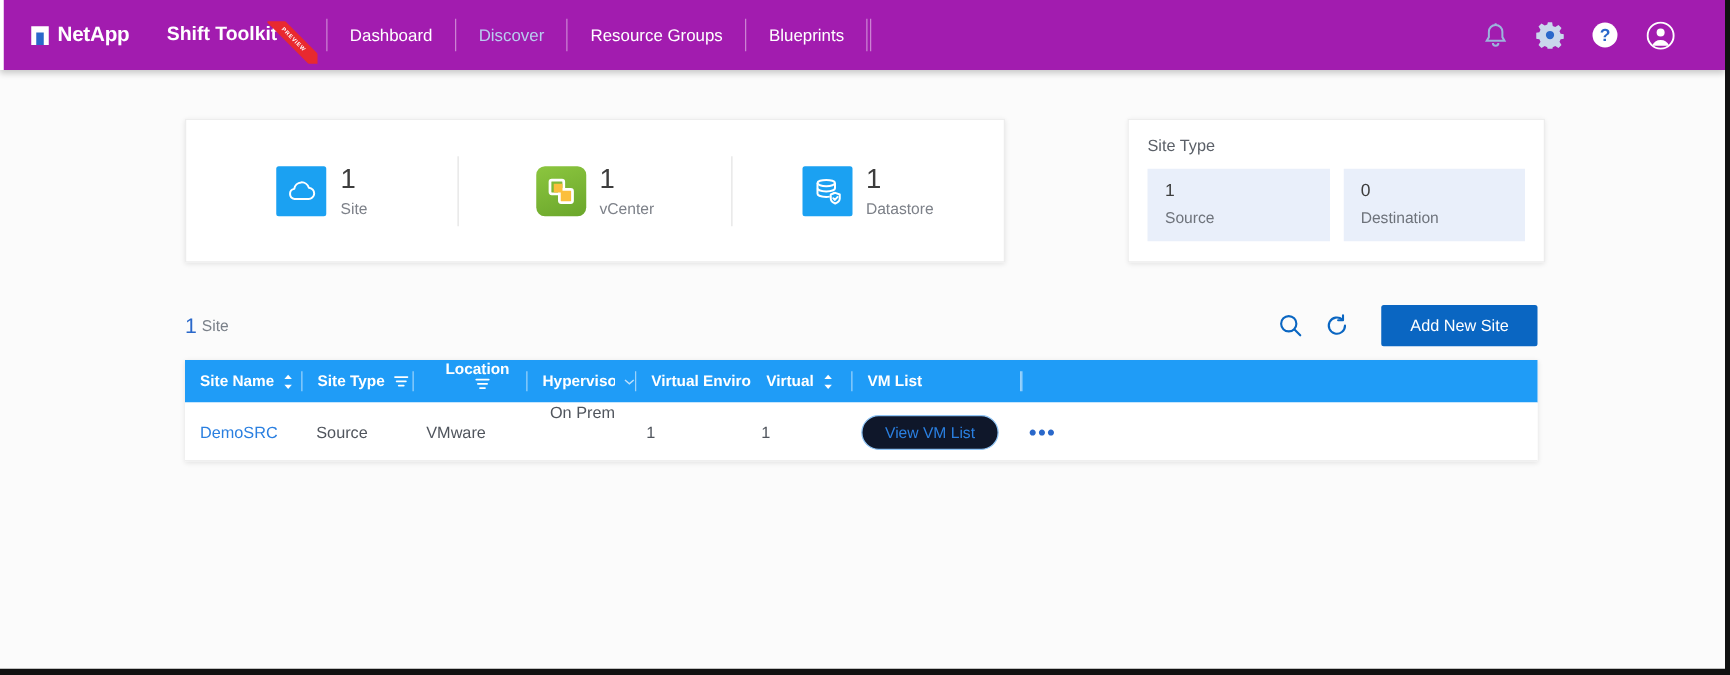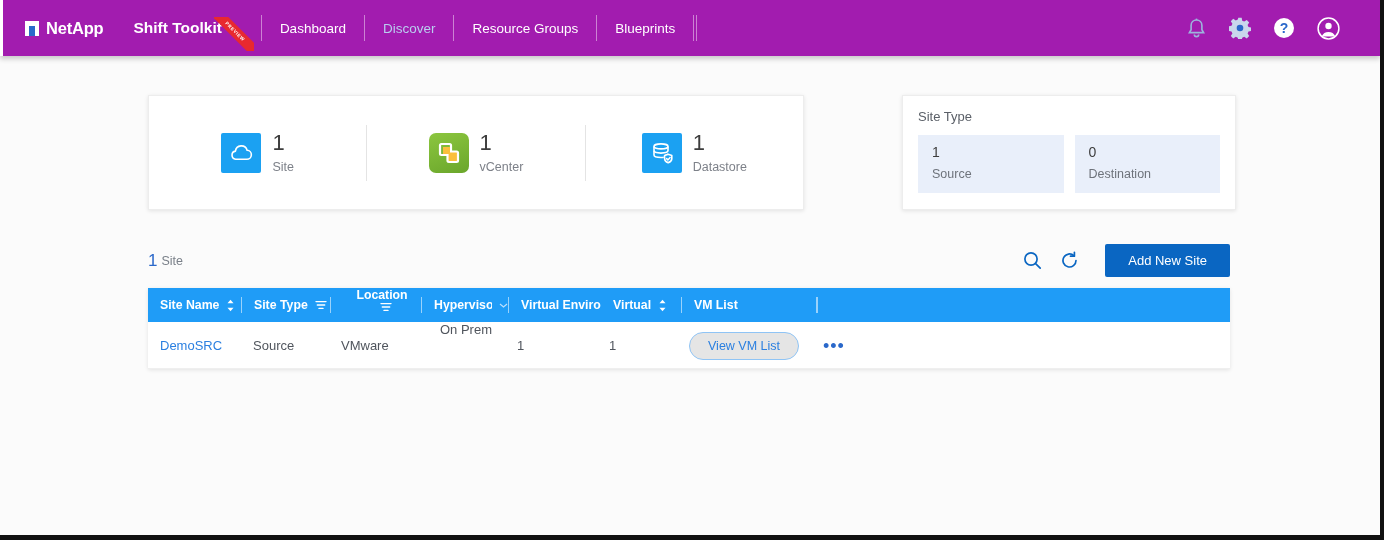--- a/index.html
+++ b/index.html
@@ -231,21 +231,21 @@
     overflow: hidden;
     white-space: nowrap;
   }
   .td.link { color: #2a7fe0; cursor: pointer; }
   .pill {
     border: 1px solid #8fc4f5;
     color: #2a7fe0;
     font-size: 12.5px;
     border-radius: 16px;
     padding: 6px 18px;
-    background: #e5e5e5;
+    background: #0f172a;
     cursor: pointer;
     font-family: "Liberation Sans", sans-serif;
     white-space: nowrap;
   }
   .bullet {
     width: 5px; height: 5px; border-radius: 50%;
     background: #2f3338; flex: 0 0 auto; margin-right: 11px;
   }
   .status { display: flex; align-items: center; gap: 7px; }
   .kebab {

